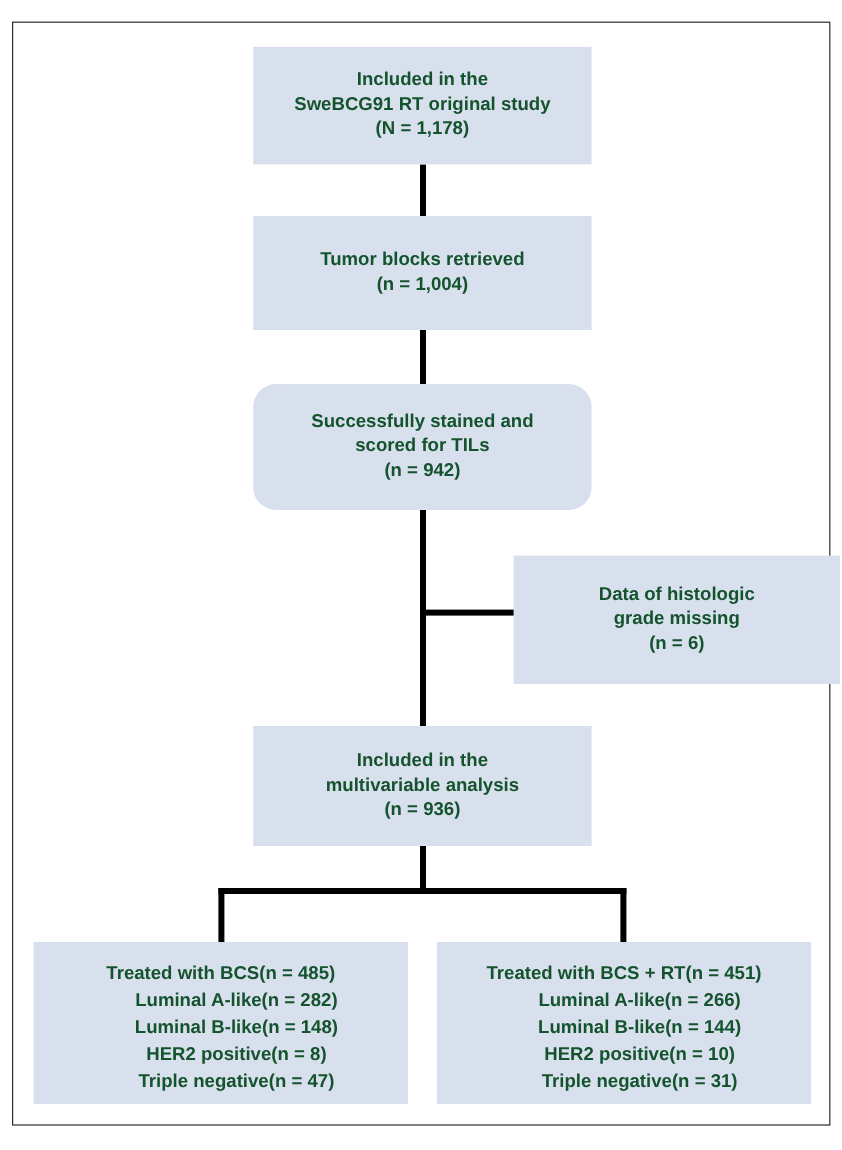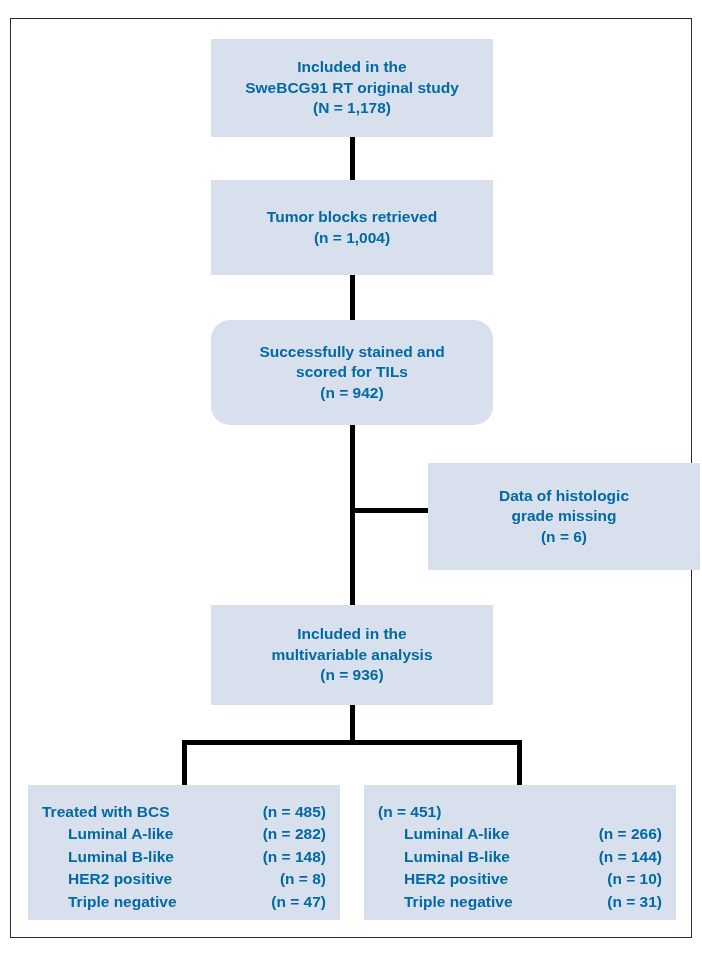--- a/index.html
+++ b/index.html
@@ -25,21 +25,21 @@
     width: 682px;
     height: 920px;
     box-sizing: border-box;
     border: 1.6px solid #2b2b2b;
     background: #ffffff;
   }
   .node {
     position: absolute;
     box-sizing: border-box;
     background: #d8e0ed;
-    color: #0369a1;
+    color: #14532d;
     font-weight: bold;
     font-size: 15.5px;
     line-height: 1.33;
     text-align: center;
     display: flex;
     flex-direction: column;
     align-items: center;
     justify-content: center;
     z-index: 2;
   }
@@ -61,21 +61,21 @@
     height: 135px;
     display: block;
     text-align: left;
     padding: 16px 14px 14px 14px;
   }
   #node-bcs    { left: 28px;  width: 312px; }
   #node-bcsrt  { left: 364px; width: 312px; }
 
   .grp-row {
     display: flex;
-    justify-content: space-between;
+    justify-content: center;
     align-items: baseline;
     font-size: 15.5px;
     font-weight: bold;
     line-height: 1.45;
     white-space: pre;
   }
   .grp-row .label { text-align: left; }
   .grp-row .count { text-align: right; }
   .grp-row.indent .label { padding-left: 26px; }
 
@@ -142,19 +142,19 @@
   </div>
 
   <div class="node node-group" id="node-bcs">
       <div class="grp-row"><span class="label">Treated with BCS</span><span class="count">(n = 485)</span></div>
       <div class="grp-row indent"><span class="label">Luminal A-like</span><span class="count">(n = 282)</span></div>
       <div class="grp-row indent"><span class="label">Luminal B-like</span><span class="count">(n = 148)</span></div>
       <div class="grp-row indent"><span class="label">HER2 positive</span><span class="count">(n = 8)</span></div>
       <div class="grp-row indent"><span class="label">Triple negative</span><span class="count">(n = 47)</span></div>
     </div>
   <div class="node node-group" id="node-bcsrt">
-      <div class="grp-row"><span class="count">(n = 451)</span></div>
+      <div class="grp-row"><span class="label">Treated with BCS + RT</span><span class="count">(n = 451)</span></div>
       <div class="grp-row indent"><span class="label">Luminal A-like</span><span class="count">(n = 266)</span></div>
       <div class="grp-row indent"><span class="label">Luminal B-like</span><span class="count">(n = 144)</span></div>
       <div class="grp-row indent"><span class="label">HER2 positive</span><span class="count">(n = 10)</span></div>
       <div class="grp-row indent"><span class="label">Triple negative</span><span class="count">(n = 31)</span></div>
     </div>
 </div>
 
 </body></html>

